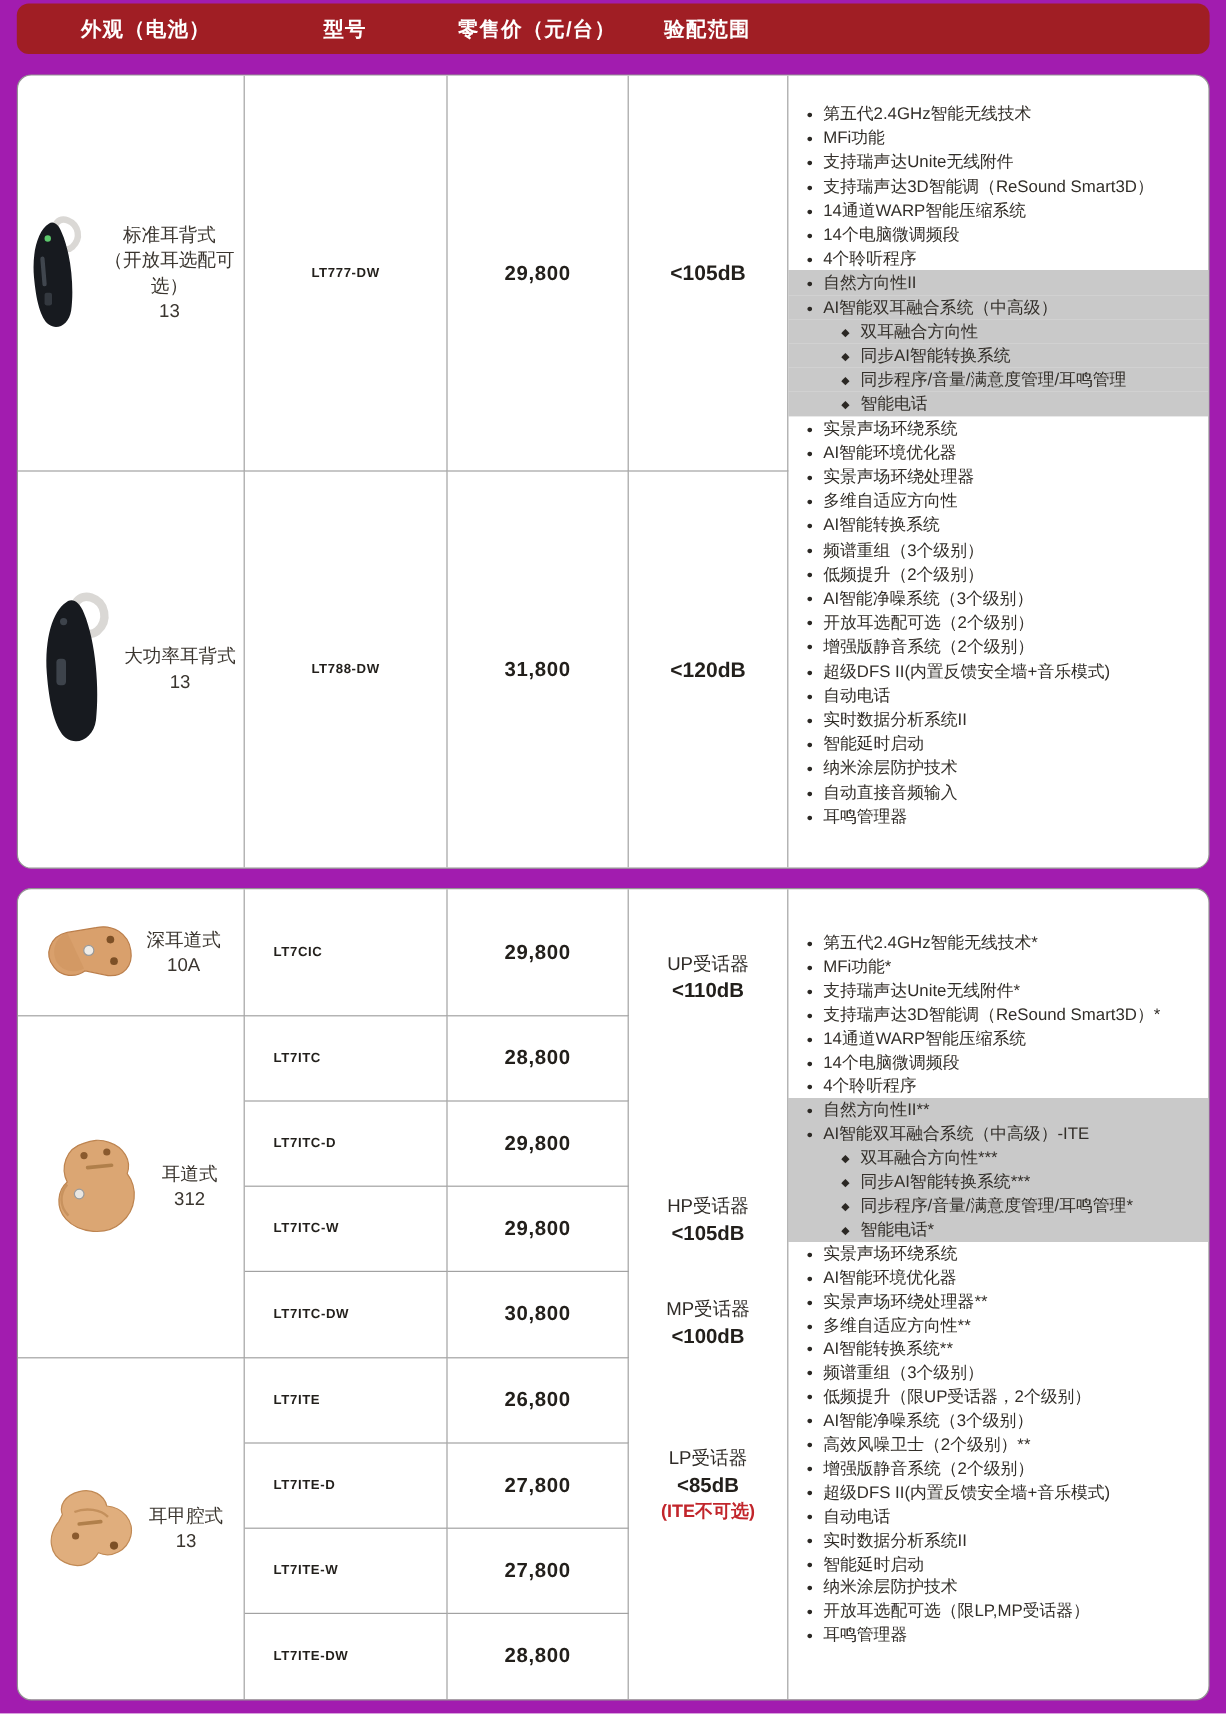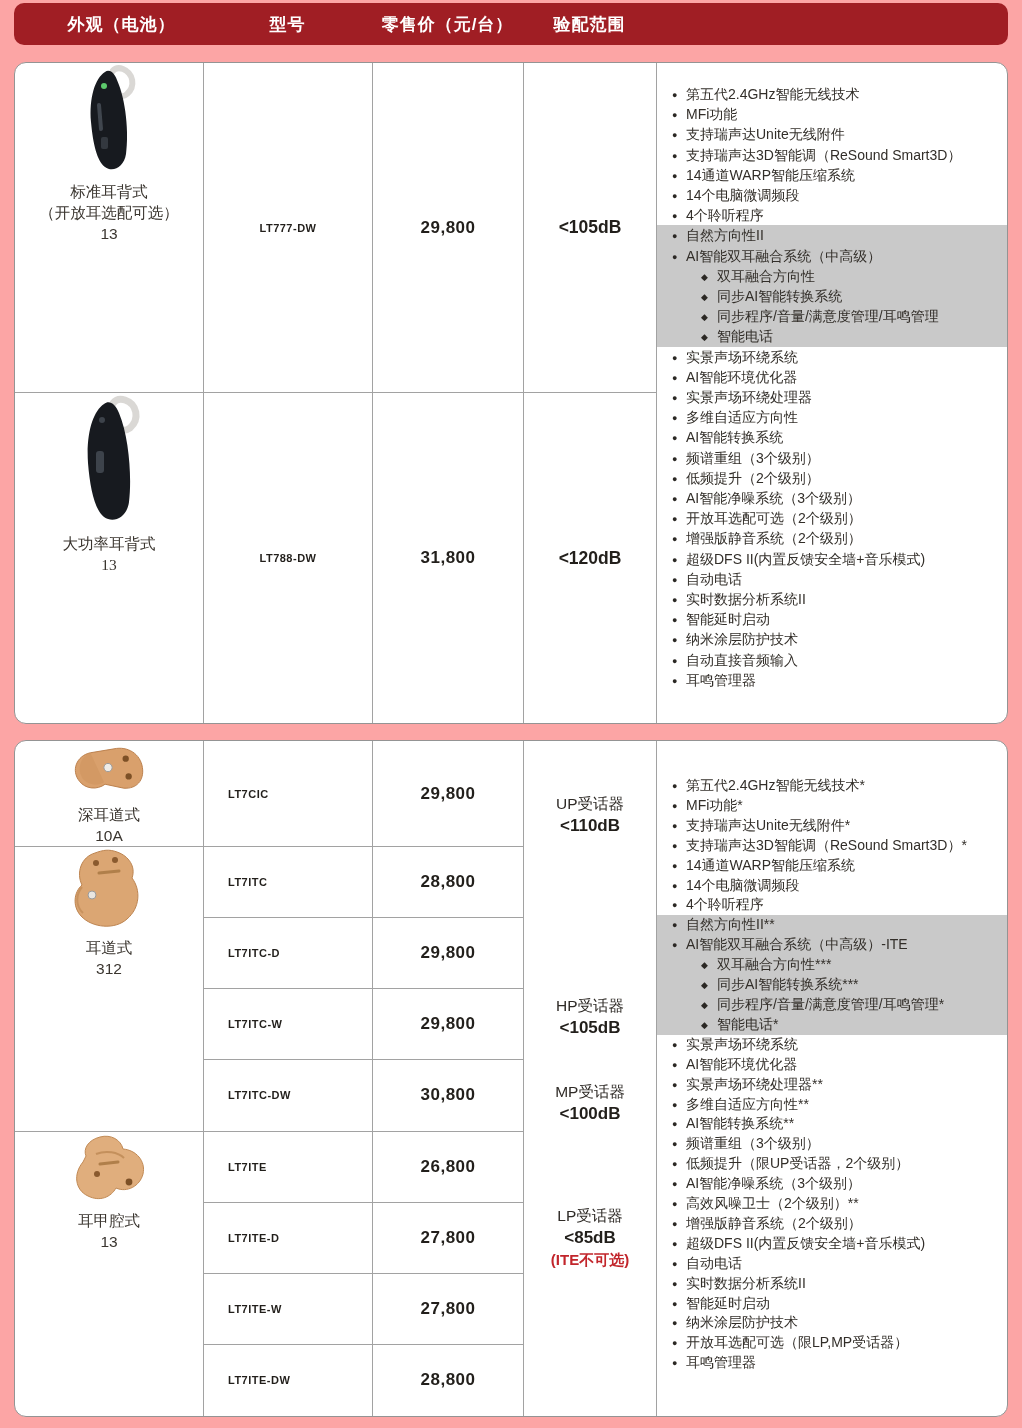--- a/index.html
+++ b/index.html
@@ -1,18 +1,18 @@
 <!DOCTYPE html>
 <html><head>
 <meta charset="utf-8">
 <style>
   * { margin:0; padding:0; box-sizing:border-box; }
   html,body { background:#ffffff; }
   body { font-family:"Liberation Sans","DejaVu Sans",sans-serif; color:#2b2824; }
-  .page { position:relative; width:1022px; height:1428px; background:#fca5a5; overflow:hidden; }
+  .page { position:relative; width:1022px; height:1428px; background:#a21caf; overflow:hidden; }
 
   
   .header-bar {
     position:absolute; left:14px; top:3px; width:994px; height:42px;
     background:#a01e24; border-radius:10px;
     display:grid; grid-template-columns:189px 169px 151px 133px 1fr;
     align-items:center; color:#fff; font-size:17px; font-weight:bold;
   }
   .hcell { text-align:center; letter-spacing:1px; }
   .hcell.first { padding-left:26px; }
@@ -28,21 +28,21 @@
 
   .cell { display:flex; align-items:center; justify-content:center; }
   .vr { border-right:1px solid #a2a2a2; }
   .bb { border-bottom:1px solid #a2a2a2; }
 
   .model-text { font-weight:bold; font-size:11px; color:#221f1b; letter-spacing:.5px; }
   .panel2 .cell.model { justify-content:flex-start; padding-left:24px; }
   .price-text { font-weight:bold; font-size:17px; color:#221f1b; letter-spacing:.5px; }
   .range-text { font-weight:bold; font-size:17.5px; color:#221f1b; }
 
-  .appearance { flex-direction:column; justify-content:flex-start; gap:6px; }
+  .appearance { flex-direction:row; justify-content:center; gap:6px; }
   .app-label { text-align:center; font-size:15.5px; line-height:21px; color:#3a352f; }
 
   
   .range-col { position:relative; display:block; }
   .range-group { position:absolute; left:0; width:100%; text-align:center; }
   .range-receiver { display:block; font-size:15.5px; color:#2f2b27; line-height:21px; }
   .range-db { display:block; font-size:17px; font-weight:bold; color:#221f1b; line-height:23px; }
   .range-note { display:block; font-size:15px; font-weight:bold; color:#c2252b; line-height:22px; }
 
   
@@ -82,21 +82,21 @@
         <rect x="25" y="74" width="7" height="12" rx="2" fill="#33383f"></rect>
         <circle cx="28" cy="23" r="3" fill="#5dc96c"></circle>
       </svg>
       <div class="app-label">
         <div>标准耳背式</div>
         <div>（开放耳选配可选）</div>
         <div>13</div>
       </div>
     </div>
 
-    <div class="cell appearance vr" style="grid-column:1;grid-row:2;font-family:Liberation Serif, serif;">
+    <div class="cell appearance vr" style="grid-column:1;grid-row:2;">
       <svg class="device" width="76" height="134" viewBox="0 0 76 134">
         <path d="M42 26 C36 11 45 4 54 7 C66 11 69 26 59 35 C55 38 50 38 48 35" fill="none" stroke="#d6d4d0" stroke-width="7" stroke-linecap="round" opacity="0.9"></path>
         <path d="M33 11 C22 18 15 41 17 70 C19 96 24 117 33 124 C43 131 56 124 58 109 C61 84 58 44 48 20 C44 10 38 7 33 11 Z" fill="#171a1f"></path>
         <rect x="25" y="58" width="8" height="22" rx="3" fill="#3d434b"></rect>
         <circle cx="31" cy="27" r="3" fill="#3d434b"></circle>
       </svg>
       <div class="app-label">
         <div>大功率耳背式</div>
         <div>13</div>
       </div>

